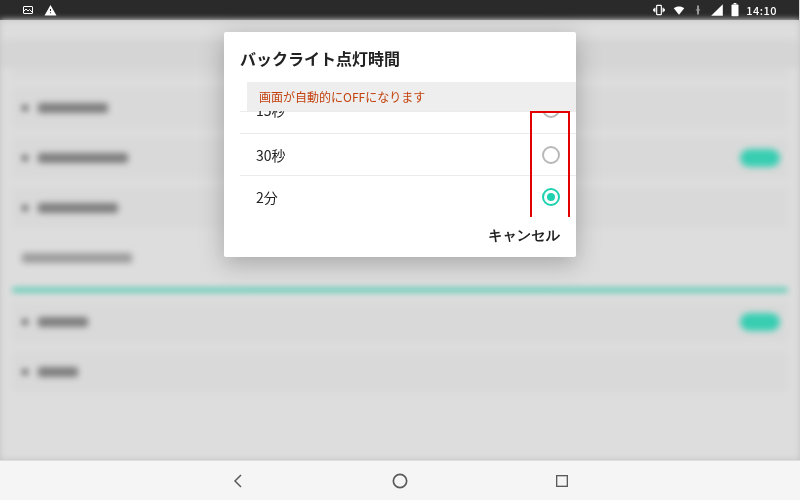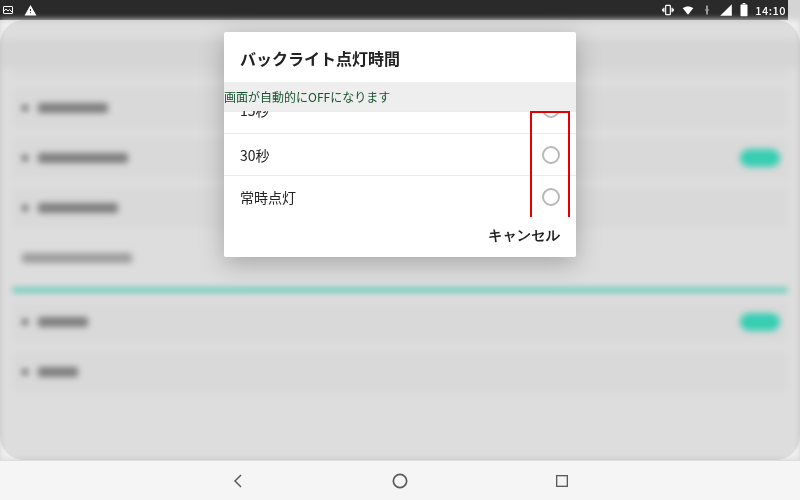--- a/index.html
+++ b/index.html
@@ -1,37 +1,37 @@
 <!DOCTYPE html>
 <html><head>
 <meta charset="utf-8">
 <style>
   * { margin: 0; padding: 0; box-sizing: border-box; }
   html, body { width: 800px; height: 500px; overflow: hidden; font-family: "Hiragino Kaku Gothic ProN", "Noto Sans CJK JP", sans-serif; }
   .device { position: relative; width: 800px; height: 500px; background: #d4d4d4; }
   
-  .statusbar { position: absolute; top: 0; left: 0; right: 12px; height: 20px; background: #2a2a2a; display: flex; align-items: center; color: #fff; font-size: 11px; padding: 0 2px; gap: 14px; }
+  .statusbar { position: absolute; top: 0; left: 0; right: 1px; height: 20px; background: #2a2a2a; display: flex; align-items: center; color: #fff; font-size: 11px; padding: 0 22px; gap: 14px; }
   .statusbar .left-icons { display: flex; gap: 10px; align-items: center; }
   .statusbar .spacer { flex: 1; }
   .statusbar .right-icons { display: flex; gap: 6px; align-items: center; }
   .ico { display: inline-flex; }
   
   .bg-blur { position: absolute; top: 20px; left: 0; right: 0; bottom: 40px; filter: blur(3px); background: linear-gradient(#f0f0f0,#f0f0f0); }
   .bg-list { padding: 18px 12px; }
   .bg-row { height: 40px; background: #ececec; margin-bottom: 10px; border-radius: 2px; display:flex; align-items:center; gap:10px; padding:0 10px;}
   .bg-row .dot{ width:6px;height:6px;background:#555;border-radius:50%; }
   .bg-row .bar{ height:10px; background:#888; border-radius:2px; }
   .bg-toggle { position:absolute; right:20px; width:40px; height:18px; background:#3de0c2; border-radius:10px; }
   .bg-header { position:absolute; top:20px; left:0; right:0; height:28px; background:#e8e8e8; }
   
-  .scrim { position: absolute; top: 20px; left: 0; right: 0; bottom: 40px; background: rgba(0,0,0,0.08); display: flex; align-items: flex-start; justify-content: center; border-radius: 24px; }
+  .scrim { position: absolute; top: 20px; left: 0; right: 0; bottom: 40px; background: rgba(0,0,0,0.08); display: flex; align-items: flex-start; justify-content: center; }
   .dialog { margin-top: 12px; width: 352px; background: #fff; border-radius: 2px; box-shadow: 0 6px 24px rgba(0,0,0,0.25); overflow: hidden; position: relative; }
   .dialog-title { padding: 14px 16px 12px 16px; font-size: 16px; font-weight: 700; color: #222; }
-  .dialog-sub { background: #eeeeee; color: #14532d; font-size: 12px; padding: 6px 0; }
-  .options { position: relative; max-height: 304px; overflow: hidden; }
+  .dialog-sub { background: #eeeeee; color: #c2410c; font-size: 12px; padding: 6px 12px; margin-left: 23px; }
+  .options { position: relative; max-height: 304px; overflow: hidden; padding-left: 16px; }
   .opt { display: flex; align-items: center; justify-content: space-between; height: 42px; padding: 0 16px; border-top: 1px solid #ececec; font-size: 14px; color: #222; }
   .opt:first-child { border-top: 1px solid #ececec; height: 22px; align-items: flex-start; padding-top: 0; }
   .opt:first-child .opt-label { margin-top: -12px; }
   .opt:first-child .radio-wrap { margin-top: -12px; }
   .radio { width: 18px; height: 18px; border-radius: 50%; border: 2px solid #b8b8b8; display: inline-flex; align-items: center; justify-content: center; }
   .radio.sel { border-color: #1ed2b0; }
   .radio.sel::after { content: ""; width: 8px; height: 8px; border-radius: 50%; background: #1ed2b0; }
   .highlight-box { position: absolute; border: 2px solid #e30000; pointer-events: none; }
   .dialog-actions { display: flex; justify-content: flex-end; padding: 10px 16px 12px 16px; }
   .btn-cancel { font-size: 14px; font-weight: 700; color: #222; background: none; border: none; cursor: pointer; margin-left: 36px; }
@@ -137,22 +137,22 @@
       <div class="options">
         <div class="opt">
           <span class="opt-label">15秒</span>
           <span class="radio-wrap"><span class="radio"></span></span>
         </div>
         <div class="opt">
           <span class="opt-label">30秒</span>
           <span class="radio"></span>
         </div>
         <div class="opt">
-          <span class="opt-label">常時点灯</span>
-          <span class="radio"></span>
+          <span class="opt-label">2分</span>
+          <span class="radio sel"></span>
         </div>
 
         <div class="highlight-box" style="top:0; right:6px; width:40px; height:312px;"></div>
       </div>
 
       <div class="dialog-actions">
         <button class="btn-cancel">キャンセル</button>
       </div>
     </div>
   </div>

